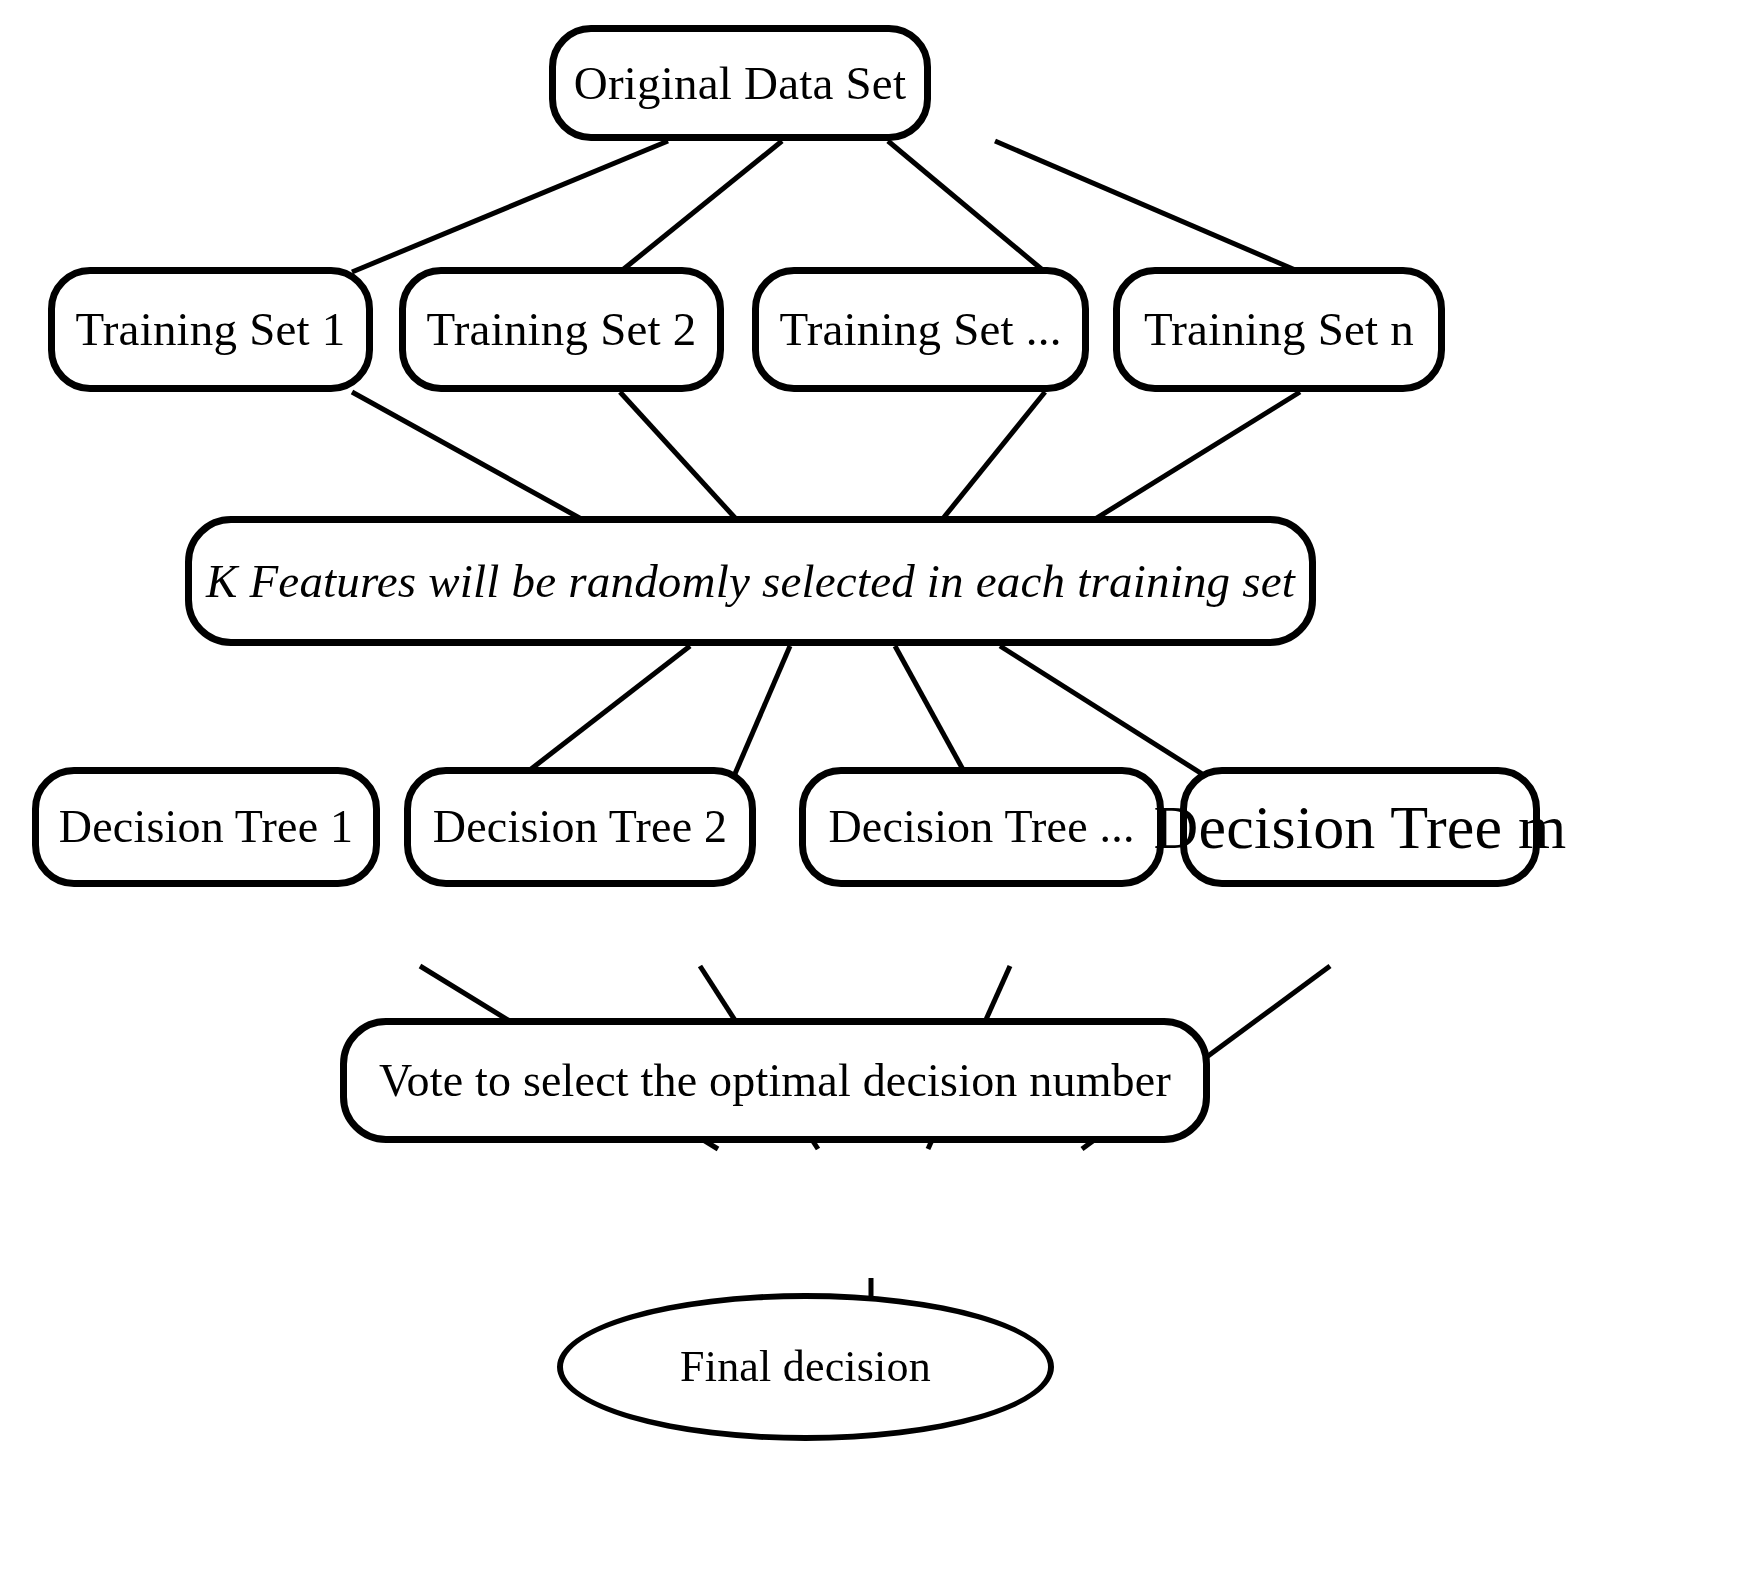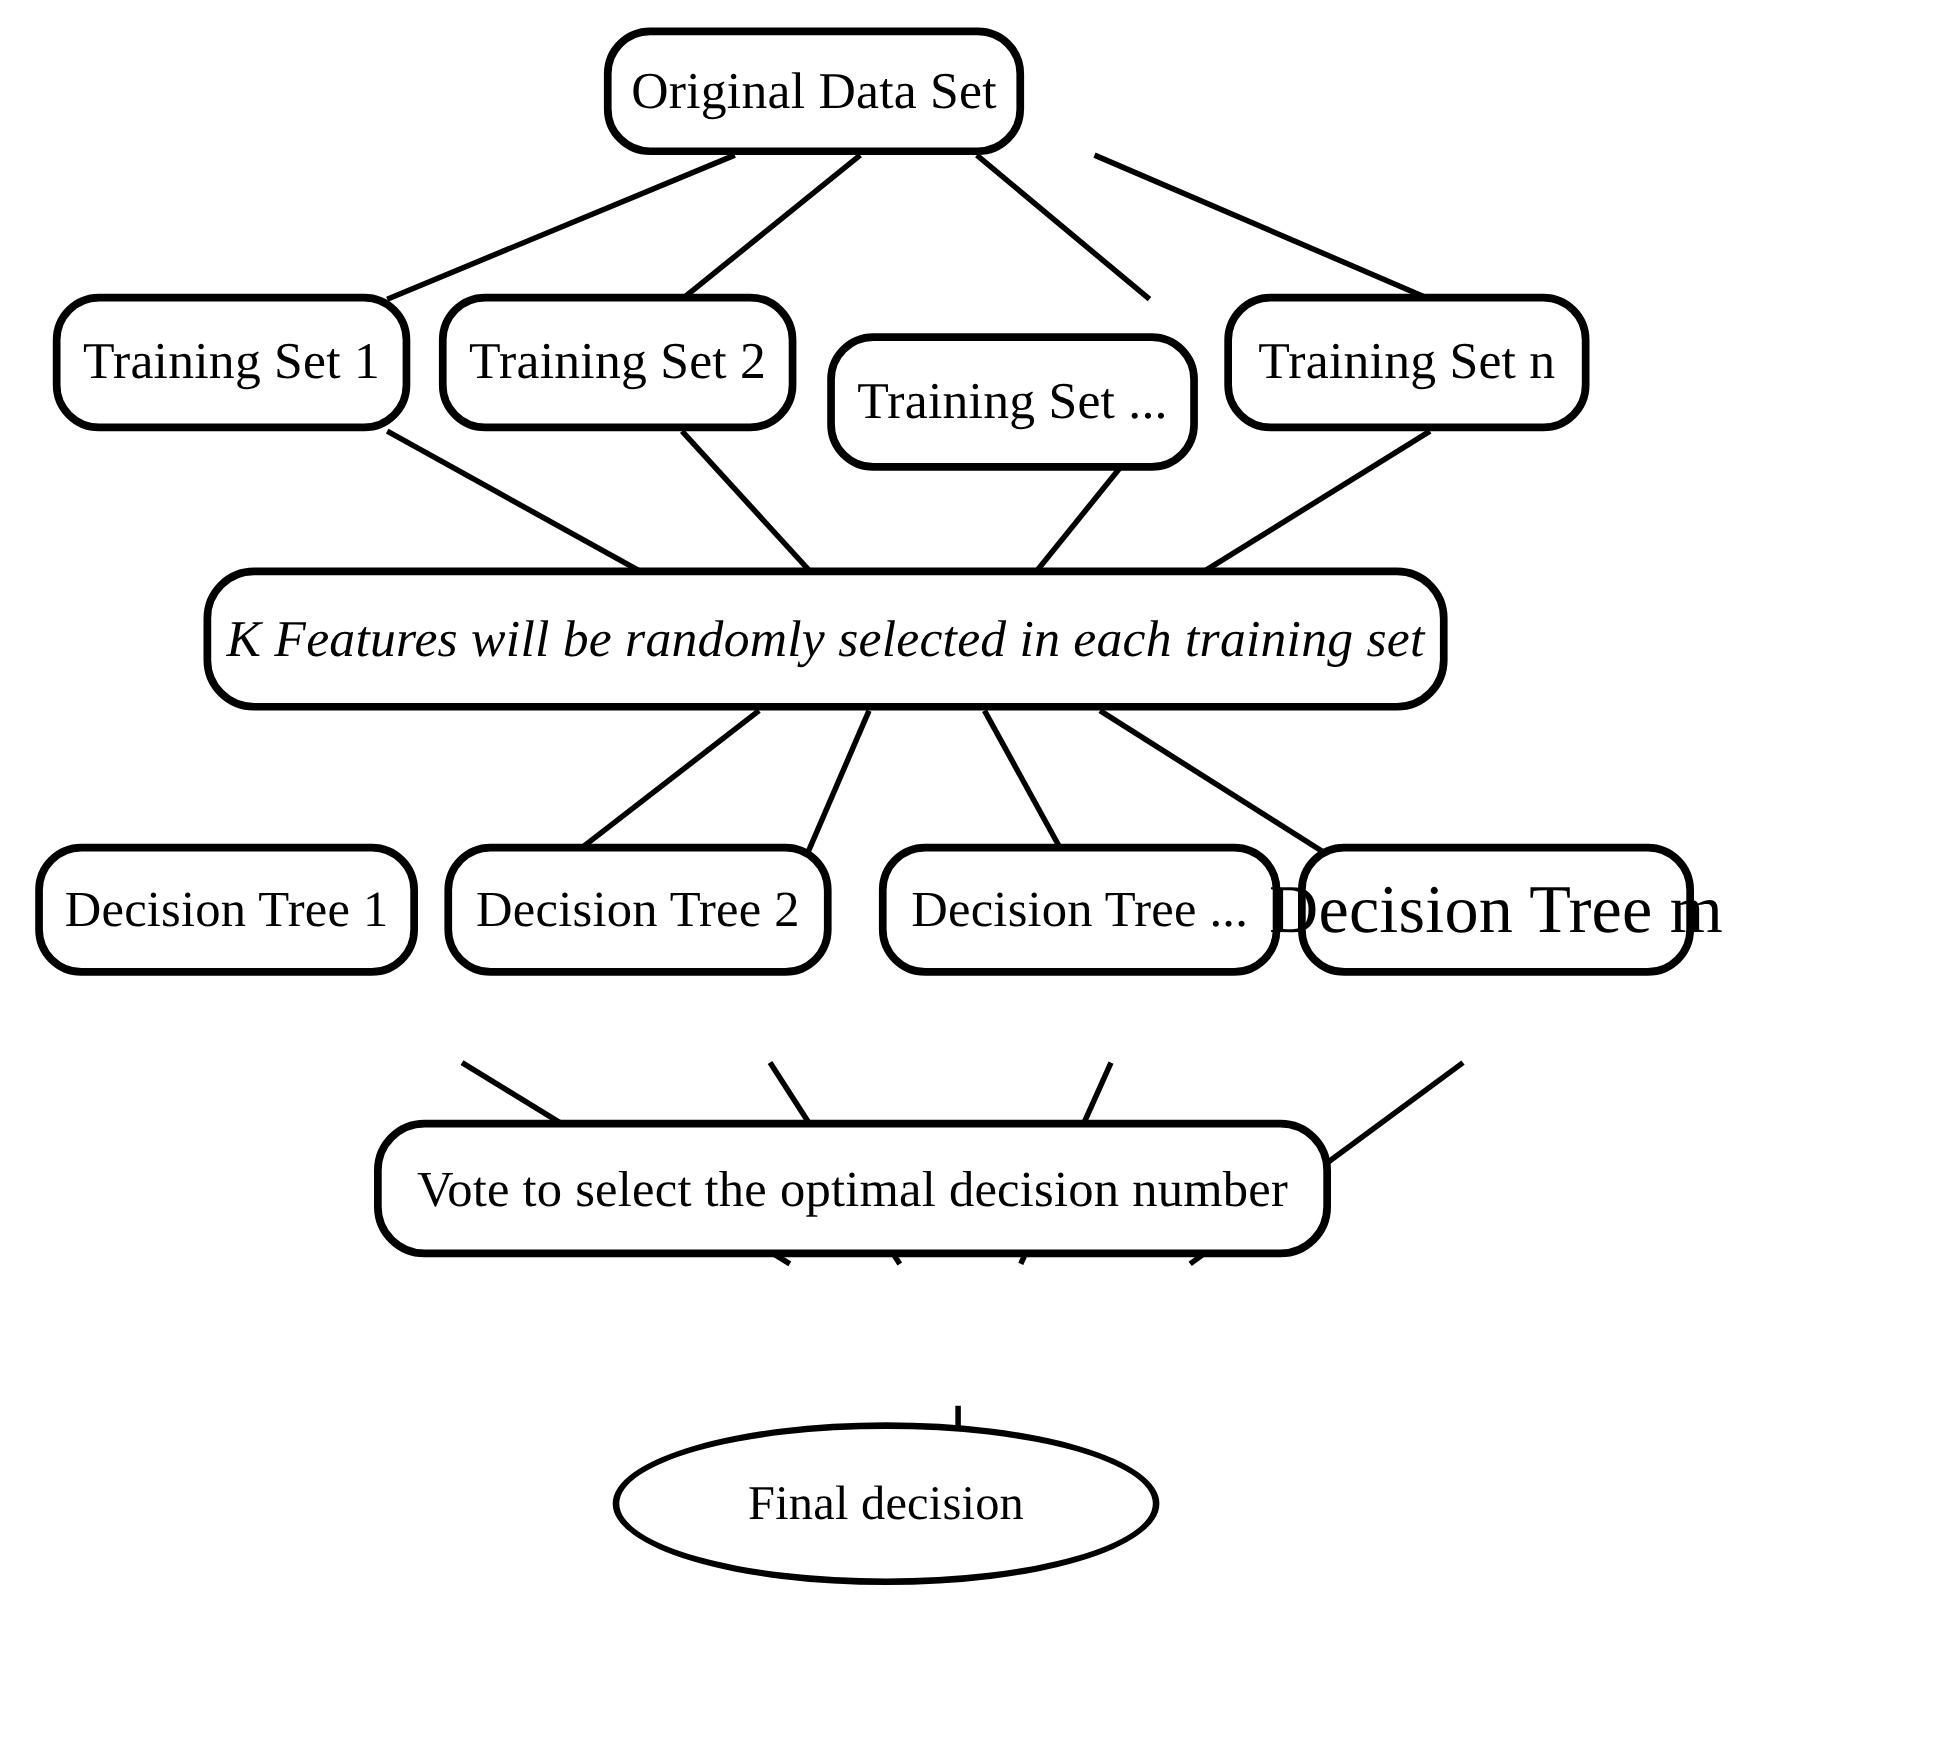--- a/index.html
+++ b/index.html
@@ -86,21 +86,21 @@
   <div class="node" style="left:549px; top:25px; width:382px; height:116px; font-size:47px;">
     <span class="node-label">Original Data Set</span>
   </div>
 
   <div class="node" style="left:48px; top:267px; width:325px; height:125px; font-size:47px;">
     <span class="node-label">Training Set 1</span>
   </div>
   <div class="node" style="left:399px; top:267px; width:325px; height:125px; font-size:47px;">
     <span class="node-label">Training Set 2</span>
   </div>
-  <div class="node" style="left:752px; top:267px; width:337px; height:125px; font-size:47px;margin-top:36px;">
+  <div class="node" style="left:752px; top:267px; width:337px; height:125px; font-size:47px;">
     <span class="node-label">Training Set ...</span>
   </div>
   <div class="node" style="left:1113px; top:267px; width:332px; height:125px; font-size:47px;">
     <span class="node-label">Training Set n</span>
   </div>
 
   <div class="node" style="left:185px; top:516px; width:1131px; height:130px; font-size:47px; border-radius:46px;font-style:italic;">
     <span class="node-label">K Features will be randomly selected in each training set</span>
   </div>
 

